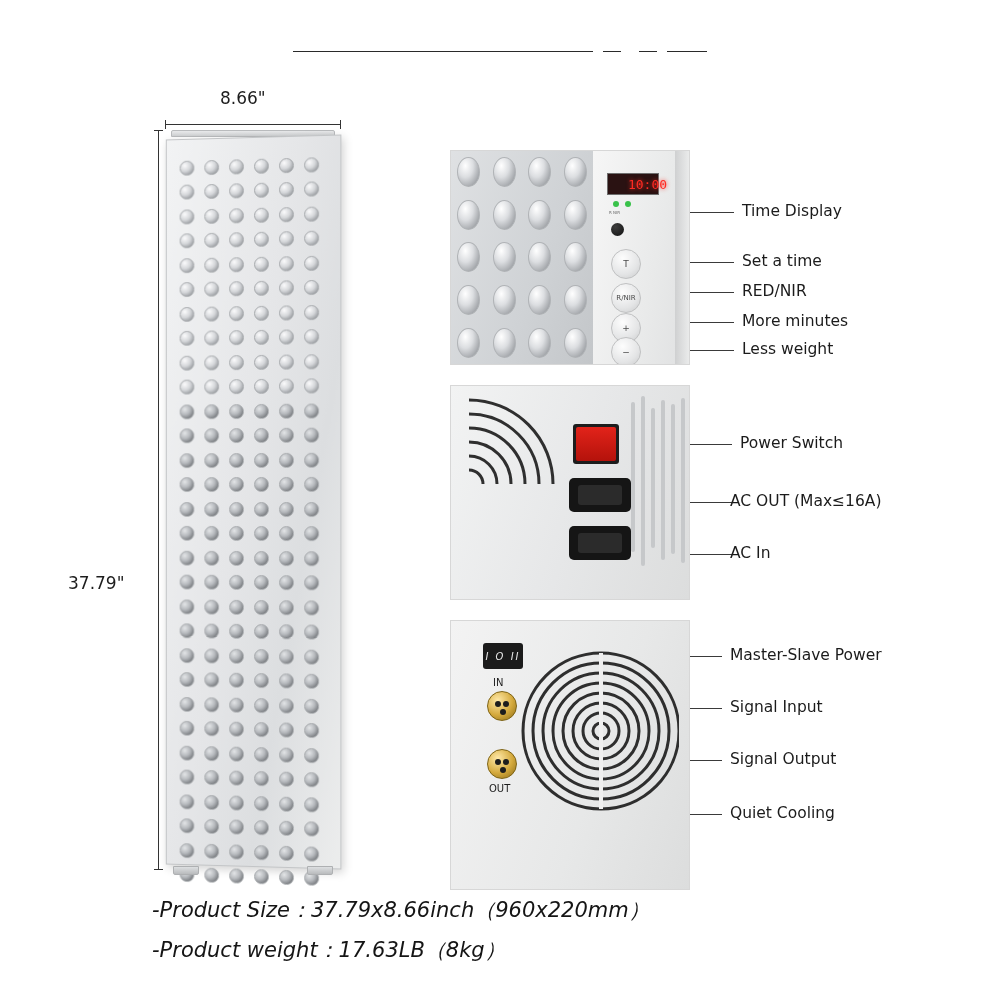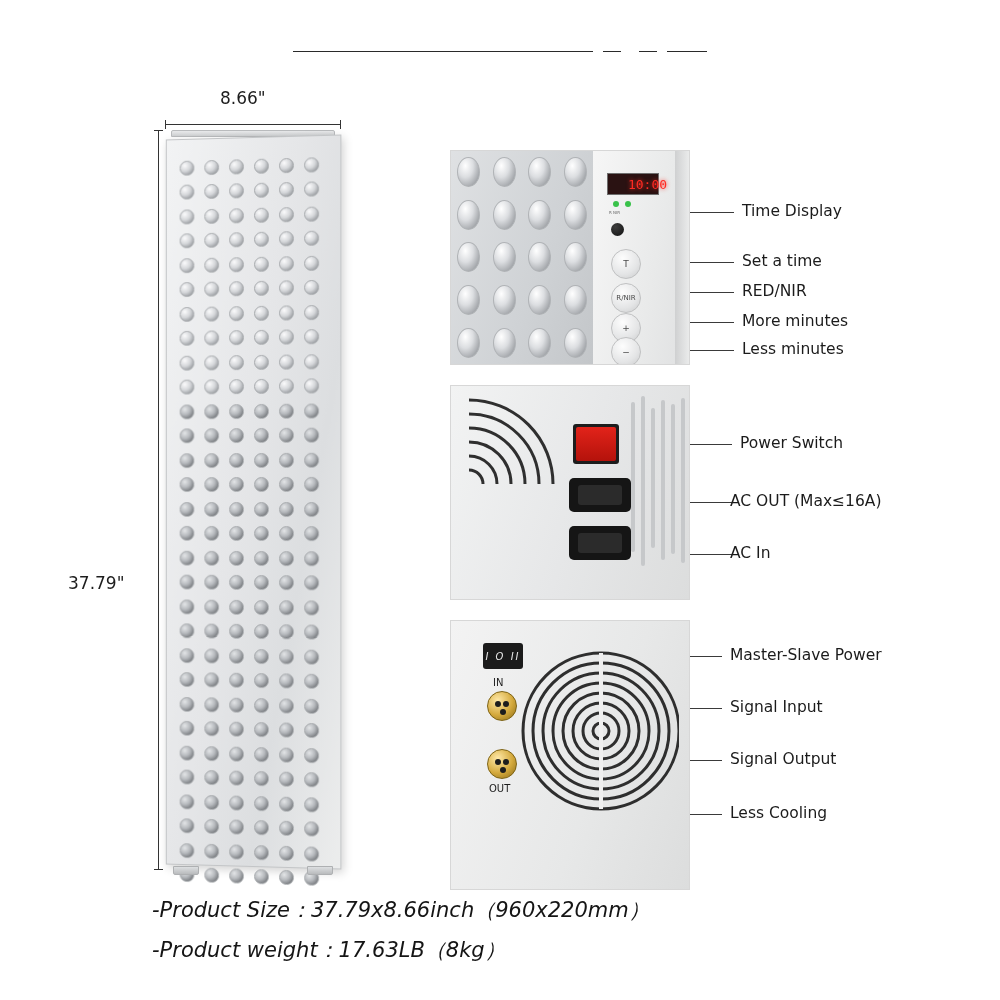--- a/index.html
+++ b/index.html
@@ -554,21 +554,21 @@
 <div class="leader" style="left:690px;top:262px;width:44px;"></div>
 <div class="callout-label" style="left:742px;top:252px;">Set a time</div>
 
 <div class="leader" style="left:690px;top:292px;width:44px;"></div>
 <div class="callout-label" style="left:742px;top:282px;">RED/NIR</div>
 
 <div class="leader" style="left:690px;top:322px;width:44px;"></div>
 <div class="callout-label" style="left:742px;top:312px;">More minutes</div>
 
 <div class="leader" style="left:690px;top:350px;width:44px;"></div>
-<div class="callout-label" style="left:742px;top:340px;">Less minutes</div>
+<div class="callout-label" style="left:742px;top:340px;">Less weight</div>
 
 <div class="photo" id="photo-power">
   <div class="pw-bg"></div>
 
   <svg class="pw-vent-left" viewBox="0 0 100 90">
     <g fill="none" stroke="#2f2f2f" stroke-width="3">
       <path d="M6 6 A84 84 0 0 1 90 90"></path>
       <path d="M6 20 A70 70 0 0 1 76 90"></path>
       <path d="M6 34 A56 56 0 0 1 62 90"></path>
       <path d="M6 48 A42 42 0 0 1 48 90"></path>
@@ -641,18 +641,18 @@
 <div class="leader" style="left:690px;top:656px;width:32px;"></div>
 <div class="callout-label" style="left:730px;top:646px;">Master-Slave Power</div>
 
 <div class="leader" style="left:690px;top:708px;width:32px;"></div>
 <div class="callout-label" style="left:730px;top:698px;">Signal Input</div>
 
 <div class="leader" style="left:690px;top:760px;width:32px;"></div>
 <div class="callout-label" style="left:730px;top:750px;">Signal Output</div>
 
 <div class="leader" style="left:690px;top:814px;width:32px;"></div>
-<div class="callout-label" style="left:730px;top:804px;">Less Cooling</div>
+<div class="callout-label" style="left:730px;top:804px;">Quiet Cooling</div>
 
 <div class="specs">
   <div>-Product Size：37.79x8.66inch（960x220mm）</div>
   <div>-Product weight：17.63LB（8kg）</div>
 </div>
 
 </body></html>

